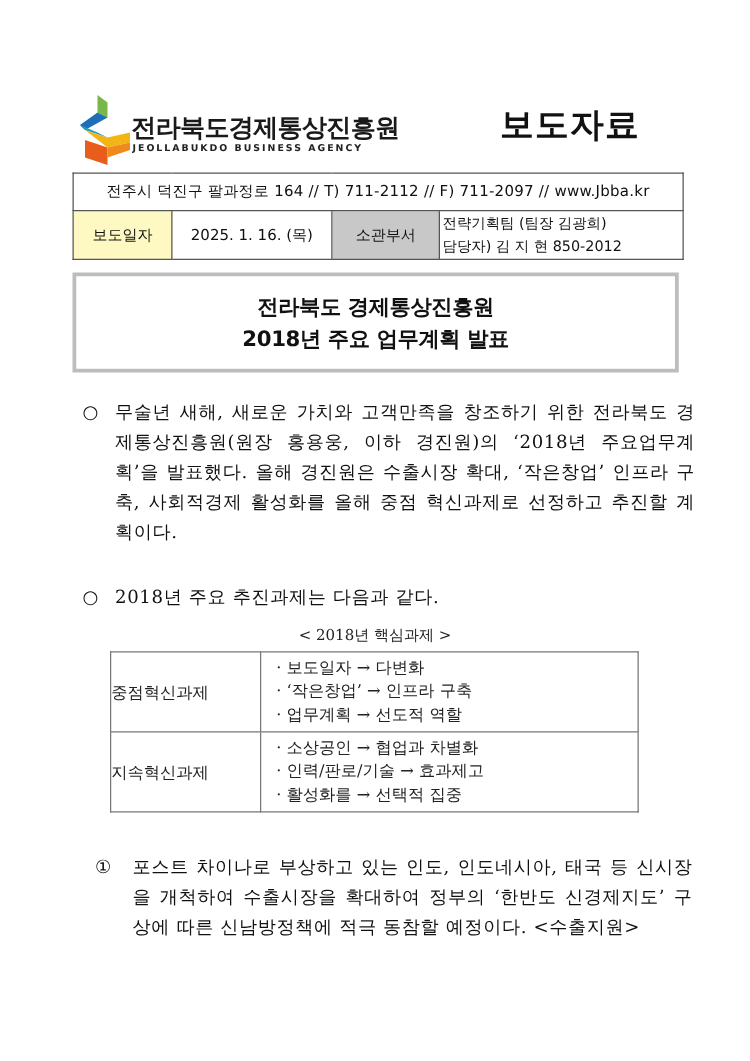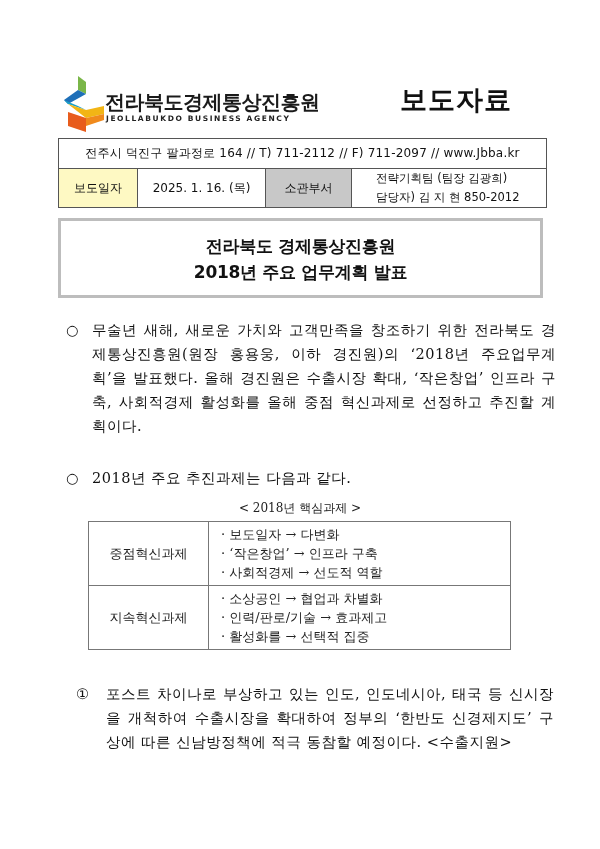--- a/index.html
+++ b/index.html
@@ -11,38 +11,38 @@
     .org-sub { position: absolute; left: 106px; top: 114px; font-size: 7.5px; font-weight: bold; letter-spacing: 1.6px; color: #222; font-family: "DejaVu Sans", sans-serif; }
     .press-title { position: absolute; left: 400px; top: 82px; font-size: 27px; font-weight: bold; letter-spacing: 1px; color: #111; }
 
     .info-table { position: absolute; left: 58px; top: 138px; width: 489px; border: 1.5px solid #222; border-collapse: collapse; font-size: 12px; }
     .info-table td { border: 1px solid #555; text-align: center; vertical-align: middle; }
     .info-table .addr { height: 30px; font-size: 12px; letter-spacing: 0.2px; }
     .info-table .row2 td { height: 38px; }
     .info-table .gray { background: #fef9c3; width: 79px; }
     .info-table .date { width: 128px; }
     .info-table .gray2 { background: #c8c8c8; width: 86px; }
-    .info-table .dept { text-align: left; padding-left: 24px; line-height: 19px; font-size: 11.5px; }
+    .info-table .dept { text-align: left; padding-left: 2px; line-height: 19px; font-size: 11.5px; }
 
     .title-box { position: absolute; left: 58px; top: 218px; width: 485px; height: 80px; border: 3px solid #bdbdbd; text-align: center; padding-top: 12px; }
     .title-box div { font-size: 17px; font-weight: bold; line-height: 26px; letter-spacing: -0.3px; color: #111; }
 
     .para { position: absolute; font-family: "DejaVu Serif", serif; font-size: 14.5px; line-height: 24px; color: #111; letter-spacing: 0.5px; }
     .p1 { left: 66px; top: 318px; width: 490px; }
     .p1 .bullet { position: absolute; left: 0; top: 0; }
     .p1 .text { padding-left: 26px; text-align: justify; text-align-last: left; }
     .p2 { left: 66px; top: 466px; width: 490px; }
     .p2 .bullet { position: absolute; left: 0; top: 0; }
     .p2 .text { padding-left: 26px; }
 
     .core-caption { position: absolute; left: 0; width: 600px; top: 500px; text-align: center; font-family: "DejaVu Serif", serif; font-size: 12px; color: #222; }
 
     .core-table { position: absolute; left: 88px; top: 521px; width: 423px; border-collapse: collapse; font-family: "DejaVu Serif", serif; font-size: 13px; color: #222; }
     .core-table td { border: 1px solid #777; vertical-align: middle; }
-    .core-table .cat { width: 120px; height: 64px; text-align: center; }
+    .core-table .cat { width: 120px; height: 64px; }
     .core-table .items { padding-left: 12px; line-height: 19px; }
     .core-table .items div { white-space: nowrap; }
 
     .p3 { left: 76px; top: 682px; width: 478px; }
     .p3 .bullet { position: absolute; left: 0; top: 0; }
     .p3 .text { padding-left: 30px; text-align: justify; text-align-last: left; }
   </style>
 </head>
 <body>
 
@@ -94,21 +94,21 @@
 
 <div class="core-caption">&lt; 2018년 핵심과제 &gt;</div>
 
 <table class="core-table">
   <tbody>
       <tr>
     <td class="cat">중점혁신과제</td>
     <td class="items">
       <div>·  보도일자 → 다변화</div>
       <div>·  ‘작은창업’  → 인프라 구축</div>
-      <div>·  사회적경제 → 선도적 역할</div>
+      <div>·  업무계획 → 선도적 역할</div>
     </td>
   </tr>
   <tr>
     <td class="cat">지속혁신과제</td>
     <td class="items">
       <div>·  소상공인 → 협업과 차별화</div>
       <div>·  인력/판로/기술 → 효과제고</div>
       <div>·  활성화를 → 선택적 집중</div>
     </td>
   </tr>

